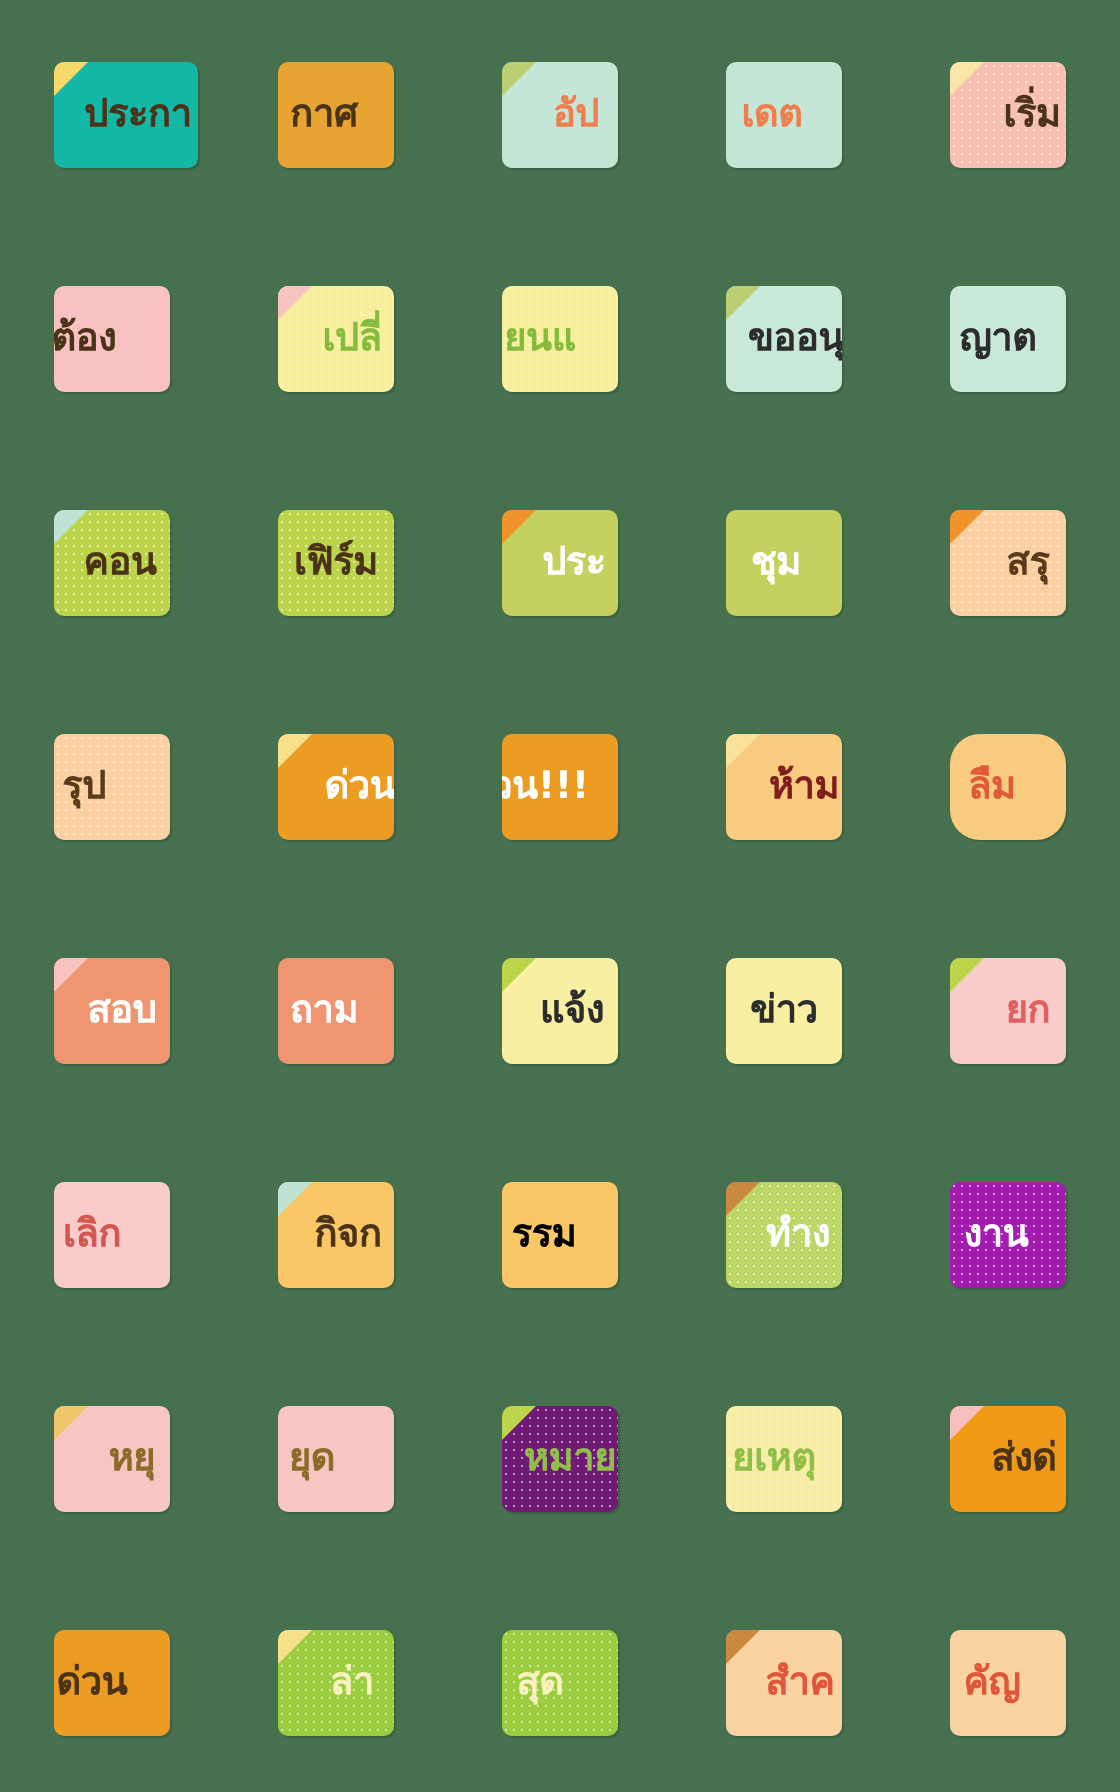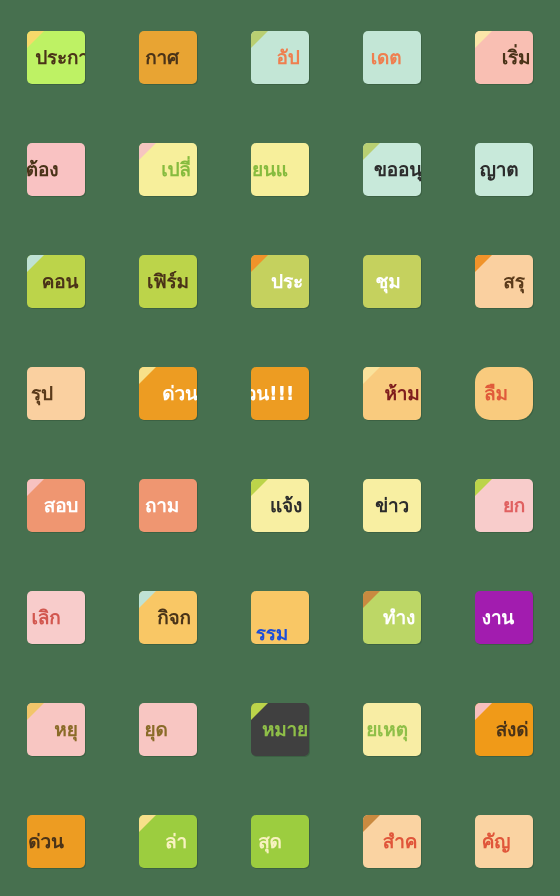--- a/index.html
+++ b/index.html
@@ -72,21 +72,21 @@
   .label.align-center { justify-content: center; }
   .label span {
     display: inline-block;
     padding: 0 3px;
   }
 </style>
 </head>
 <body>
 
 <div id="grid" style="width: 560px; height: 896px; background: rgb(71, 112, 79);">
-    <div class="tile" style="left: 27px; top: 31px; width: 58px; height: 53px; background: #bef264;">
+    <div class="tile" style="left: 27px; top: 31px; width: 72px; height: 53px; background: #14b8a6;">
       <div class="fold" style="border-top-color: rgb(247, 217, 106);"></div>
       <div class="label align-center" style="color: rgb(74, 51, 24);">
         <span style="transform: translateX(6px);">ประกา</span>
       </div>
     </div>
     <div class="tile" style="left: 139px; top: 31px; width: 58px; height: 53px; background: rgb(232, 164, 51);">
       <div class="label align-center" style="color: rgb(74, 51, 24);">
         <span style="transform: translateX(-6px);">กาศ</span>
       </div>
     </div>
@@ -222,21 +222,21 @@
         <span style="transform: translateX(-10px);">เลิก</span>
       </div>
     </div>
     <div class="tile" style="left: 139px; top: 591px; width: 58px; height: 53px; background: rgb(249, 199, 101); padding-left: 36px;">
       <div class="fold" style="border-top-color: rgb(191, 226, 212);"></div>
       <div class="label align-center" style="color: rgb(74, 51, 24);">
         <span style="transform: translateX(6px);">กิจก</span>
       </div>
     </div>
     <div class="tile" style="left: 251px; top: 591px; width: 58px; height: 53px; background: rgb(249, 199, 101);">
-      <div class="label align-center" style="color: #1d4ed8; margin-top: 16px;">
+      <div class="label align-center" style="color: #000000;">
         <span style="transform: translateX(-8px);">รรม</span>
       </div>
     </div>
     <div class="tile dots" style="left: 363px; top: 591px; width: 58px; height: 53px; background: rgb(189, 215, 102);">
       <div class="fold" style="border-top-color: rgb(201, 138, 64);"></div>
       <div class="label align-center" style="color: rgb(255, 255, 255);">
         <span style="transform: translateX(7px);">ทำง</span>
       </div>
     </div>
     <div class="tile dots" style="left: 475px; top: 591px; width: 58px; height: 53px; background: #a21caf;">
@@ -248,21 +248,21 @@
       <div class="fold" style="border-top-color: rgb(242, 197, 106);"></div>
       <div class="label align-center" style="color: rgb(138, 107, 40);">
         <span style="transform: translateX(10px);">หยุ</span>
       </div>
     </div>
     <div class="tile" style="left: 139px; top: 703px; width: 58px; height: 53px; background: rgb(248, 198, 194);">
       <div class="label align-center" style="color: rgb(138, 107, 40);">
         <span style="transform: translateX(-12px);">ยุด</span>
       </div>
     </div>
-    <div class="tile dots" style="left: 251px; top: 703px; width: 58px; height: 53px; background: #404040; padding-left: 24px;">
+    <div class="tile dots" style="left: 251px; top: 703px; width: 58px; height: 53px; background: #701a75; padding-left: 24px;">
       <div class="fold" style="border-top-color: rgb(188, 212, 74);"></div>
       <div class="label align-center" style="color: rgb(143, 191, 72);">
         <span style="transform: translateX(5px);">หมาย</span>
       </div>
     </div>
     <div class="tile dots" style="left: 363px; top: 703px; width: 58px; height: 53px; background: rgb(248, 237, 164);">
       <div class="label align-center" style="color: rgb(143, 191, 72);">
         <span style="transform: translateX(-5px);">ยเหตุ</span>
       </div>
     </div>

